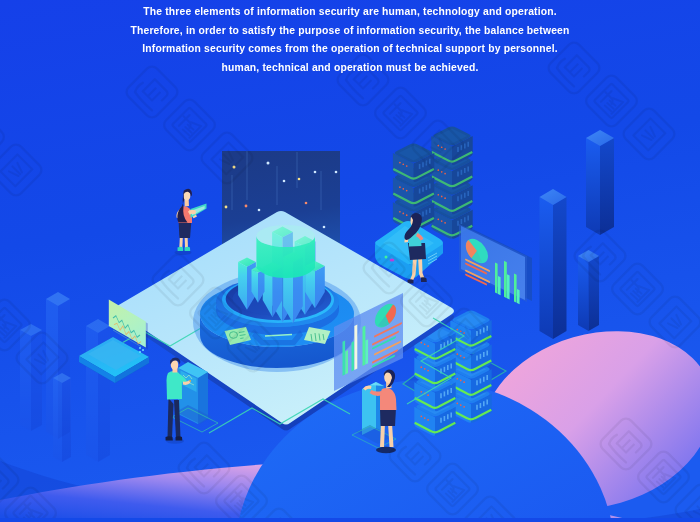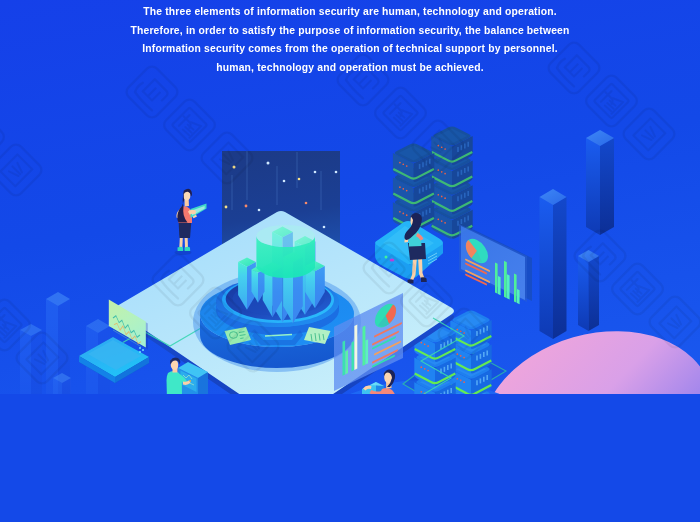--- a/index.html
+++ b/index.html
@@ -1,18 +1,18 @@
 <!DOCTYPE html>
 <html><head>
 <meta charset="utf-8">
 <style>
   html,body{margin:0;padding:0;background:#1449e8;}
   body{width:700px;height:522px;overflow:hidden;
        font-family:"Liberation Sans",sans-serif;}
-  #stage{position:relative;width:700px;height:394px;overflow:hidden;background:#1449e8;}
+  #stage{position:relative;width:700px;height:518px;overflow:hidden;background:#1449e8;}
   svg.layer{display:block;position:absolute;left:0;top:0;}
   .headline{position:absolute;left:0;top:0;width:700px;text-align:center;padding-top:3px;}
   .hl{display:block;color:#ffffff;font-size:10.35px;font-weight:bold;line-height:18.55px;letter-spacing:.18px;}
 </style>
 </head>
 <body>
 
 <div id="stage">
 
   <svg class="layer" id="bg" width="700" height="522" viewBox="0 0 700 522">
@@ -814,16 +814,16 @@
           <use href="#wmTu" x="0" y="0" transform="translate(689.5,665) rotate(-45)"></use>
           <use href="#wmWang" x="0" y="0" transform="translate(727,698) rotate(-45)"></use>
         </g>
       </g>
   </svg>
 
   <div class="headline">
     <span class="hl">The three elements of information security are human, technology and operation.</span>
     <span class="hl">Therefore, in order to satisfy the purpose of information security, the balance between</span>
     <span class="hl">Information security comes from the operation of technical support by personnel.</span>
-    <span class="hl">human, technology and operation must be achieved.</span>
+    <span class="hl">human, technical and operation must be achieved.</span>
   </div>
 
 </div>
 
 </body></html>

